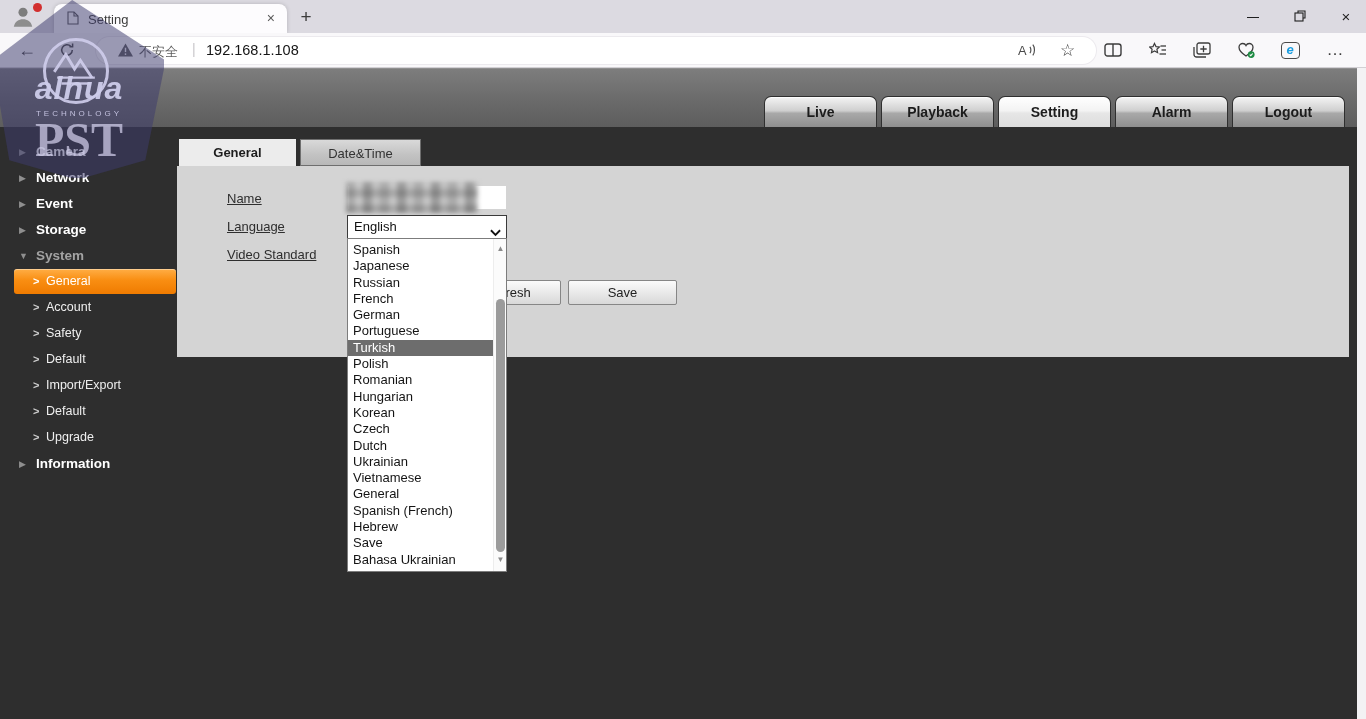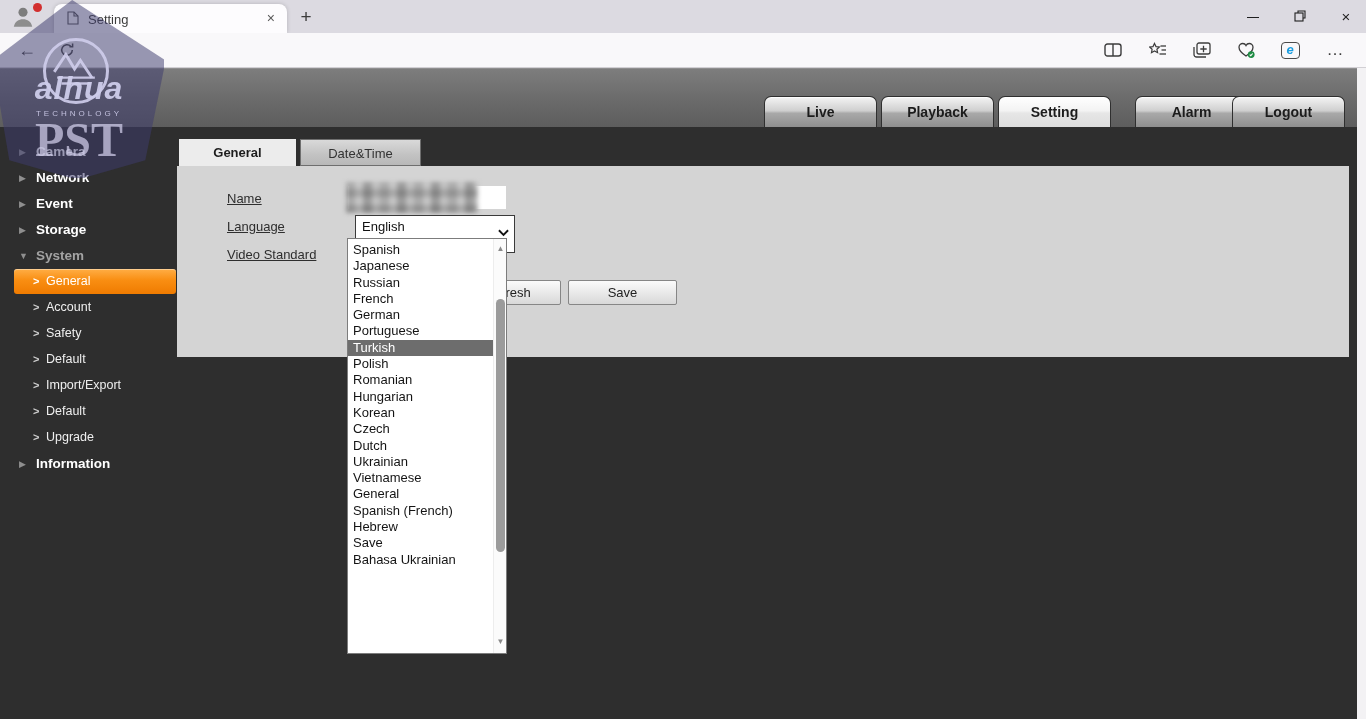--- a/index.html
+++ b/index.html
@@ -69,31 +69,31 @@
   .ctab.idle { left:300px; width:121px; background:linear-gradient(180deg,#d9d9d9,#c2c2c2 60%,#b8b8b8);
                border:1px solid #6e6e6e; color:#333; }
   .flabel { position:absolute; font-size:13px; color:#2e2e2e;text-decoration:underline; }
   .namefield { position:absolute; left:348px; top:186px; width:158px; height:23px; background:#fff; }
   .blurblock { position:absolute; left:-2px; top:-4px; width:132px; height:31px;
                background:
                  repeating-linear-gradient(90deg,#b9b9b9 0 9px,#d4d4d4 9px 17px,#a9a9a9 17px 26px,#cfcfcf 26px 34px),
                  repeating-linear-gradient(0deg,rgba(160,160,160,.55) 0 8px,rgba(220,220,220,.55) 8px 16px);
                background-blend-mode:multiply; filter:blur(2px); }
   .select { position:absolute; left:347px; top:215px; width:160px; height:38px; background:#fff;
-            border:1px solid #3a3a3a;margin-left:8px; }
+            border:1px solid #3a3a3a; }
   .select .val { position:absolute; left:6px; top:3px; font-size:13px; color:#111; }
   .select .chev { position:absolute; right:5px; top:7px; }
   .formbtn { position:absolute; top:280px; height:25px; border:1px solid #868686; border-radius:2px;
              background:linear-gradient(180deg,#fbfbfb,#e8e8e8 55%,#d8d8d8); text-align:center; line-height:23px;
              font-size:13px; color:#222; }
   .btn-refresh { left:455px; width:106px; }
   .btn-save { left:568px; width:109px; }
 
   
-  .ddl { position:absolute; left:347px; top:238px; width:160px; height:416px; background:#fff;
+  .ddl { position:absolute; left:347px; top:238px; width:160px; height:334px; background:#fff;
          border:1px solid #7c7c7c; z-index:60; }
   .ddl .opts { position:absolute; left:0; top:3px; width:145px; }
   .ddl .opt { height:16.3px; line-height:16.3px; font-size:13px; color:#141414; padding-left:5px; white-space:nowrap; }
   .ddl .opt.hl { background:#6d6d6d; color:#fff; }
   .ddl .sbar { position:absolute; right:0; top:0; width:13px; height:100%; background:#fbfbfb; border-left:1px solid #ededed; }
   .ddl .sup { position:absolute; top:5px; left:0; width:13px; text-align:center; font-size:8px; color:#8a8a8a; }
   .ddl .sdown { position:absolute; bottom:7px; left:0; width:13px; text-align:center; font-size:8px; color:#8a8a8a; }
   .ddl .sthumb { position:absolute; left:2px; top:60px; width:9px; height:253px; background:#9b9b9b; border-radius:5px; }
 
   
@@ -147,20 +147,39 @@
 
   <div class="toolbar">
     <div class="navic back">←</div>
     <div class="navic" style="left:54px;">
       <svg viewBox="0 0 16 16" width="16" height="16">
         <path d="M13.3 8a5.3 5.3 0 1 1-1.5-3.7" fill="none" stroke="#4a4a4a" stroke-width="1.5"></path>
         <path d="M13.6 1.6v3.1h-3.1" fill="none" stroke="#4a4a4a" stroke-width="1.5"></path>
       </svg>
     </div>
 
+    <div class="pill">
+      <span class="warn">
+        <svg viewBox="0 0 16 14" width="15" height="14">
+          <path d="M8 0 16 14H0z" fill="#5f5f5f"></path>
+          <rect x="7.25" y="4.6" width="1.5" height="4.6" fill="#f9f8fa"></rect>
+          <rect x="7.25" y="10.6" width="1.5" height="1.7" fill="#f9f8fa"></rect>
+        </svg>
+      </span>
+      <span class="sec">不安全</span>
+      <span class="div">|</span>
+      <span class="url">192.168.1.108</span>
+      <span class="aloud">
+        <svg viewBox="0 0 20 14" width="19" height="14">
+          <text x="0" y="12.5" font-size="13.5" fill="#4a4a4a" font-family="Liberation Sans">A</text>
+          <path d="M12.5 3.6c1.4 1.6 1.4 5.2 0 6.8M15.6 1.4c2.3 2.7 2.3 8.5 0 11.2" fill="none" stroke="#4a4a4a" stroke-width="1.2"></path>
+        </svg>
+      </span>
+      <span class="star">☆</span>
+    </div>
 
     <div class="navic" style="left:1100px;">
       <svg viewBox="0 0 18 14" width="18" height="14">
         <rect x="1" y="1" width="16" height="12" rx="2.5" fill="none" stroke="#3c3c3c" stroke-width="1.4"></rect>
         <line x1="9" y1="1" x2="9" y2="13" stroke="#3c3c3c" stroke-width="1.4"></line>
       </svg>
     </div>
     <div class="navic" style="left:1145px;">
       <svg viewBox="0 0 18 16" width="18" height="16">
         <path d="M5.5 1.5 7 4.6l3.4.4-2.5 2.3.7 3.4-3.1-1.7-3 1.7.6-3.4L.7 5l3.3-.4z" fill="none" stroke="#3c3c3c" stroke-width="1.2"></path>
@@ -188,21 +207,21 @@
     </div>
     <div class="navic" style="left:1322px;font-size:17px;color:#3c3c3c;">…</div>
   </div>
 
   <div class="pagebg"></div>
   <div class="pageheader"></div>
 
   <div class="navbtn" style="left:764px;">Live</div>
   <div class="navbtn" style="left:881px;">Playback</div>
   <div class="navbtn active" style="left:998px;">Setting</div>
-  <div class="navbtn" style="left:1115px;margin-left:20px;">Alarm</div>
+  <div class="navbtn" style="left:1115px;">Alarm</div>
   <div class="navbtn" style="left:1232px;">Logout</div>
 
   <div class="pagescroll"></div>
 
   <div class="side-top" style="top:139px;">
     <span class="tri">▶</span>
     <span class="lb">Camera</span>
   </div>
   <div class="side-top" style="top:165px;">
     <span class="tri">▶</span>

